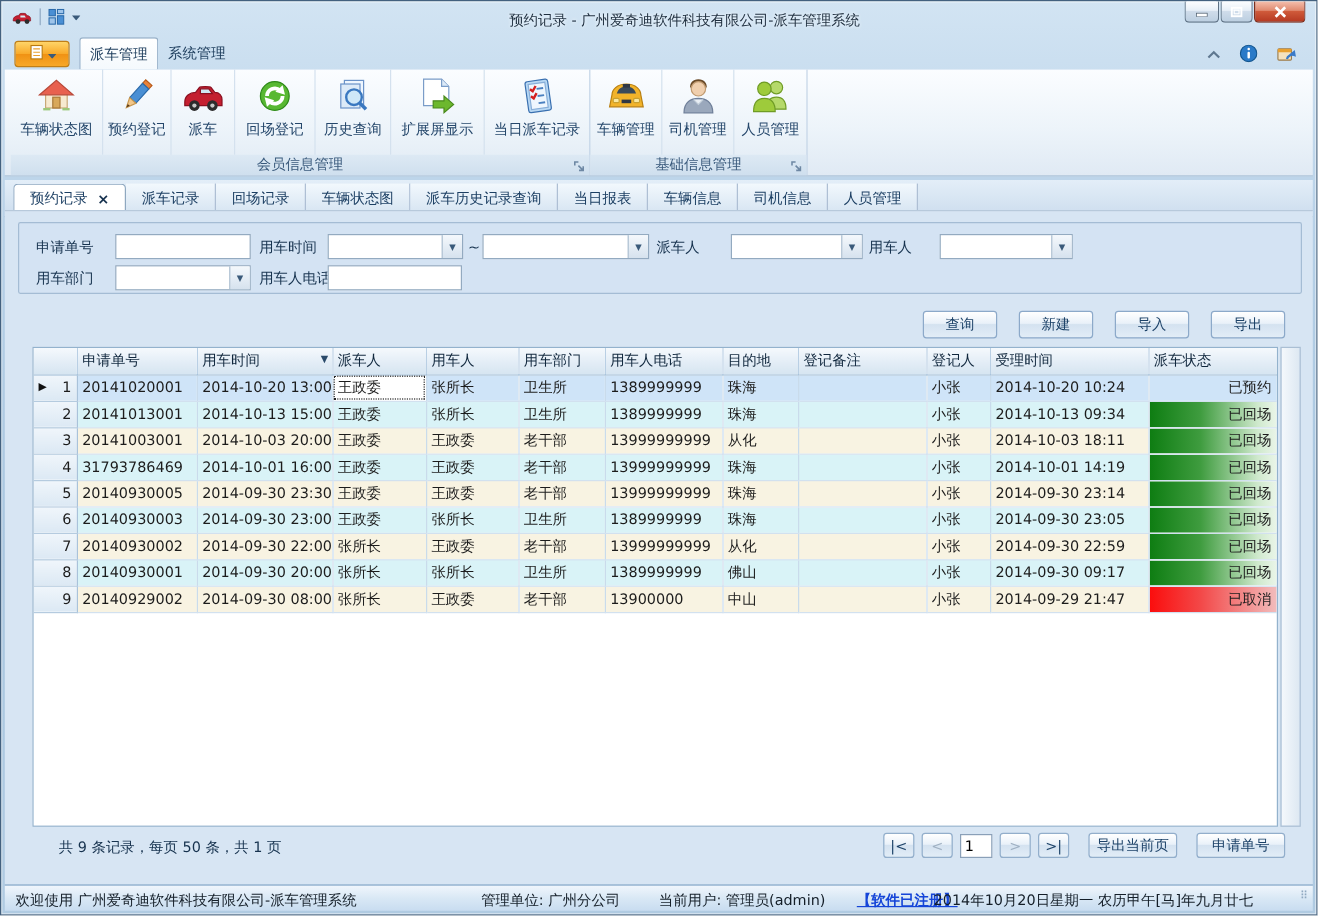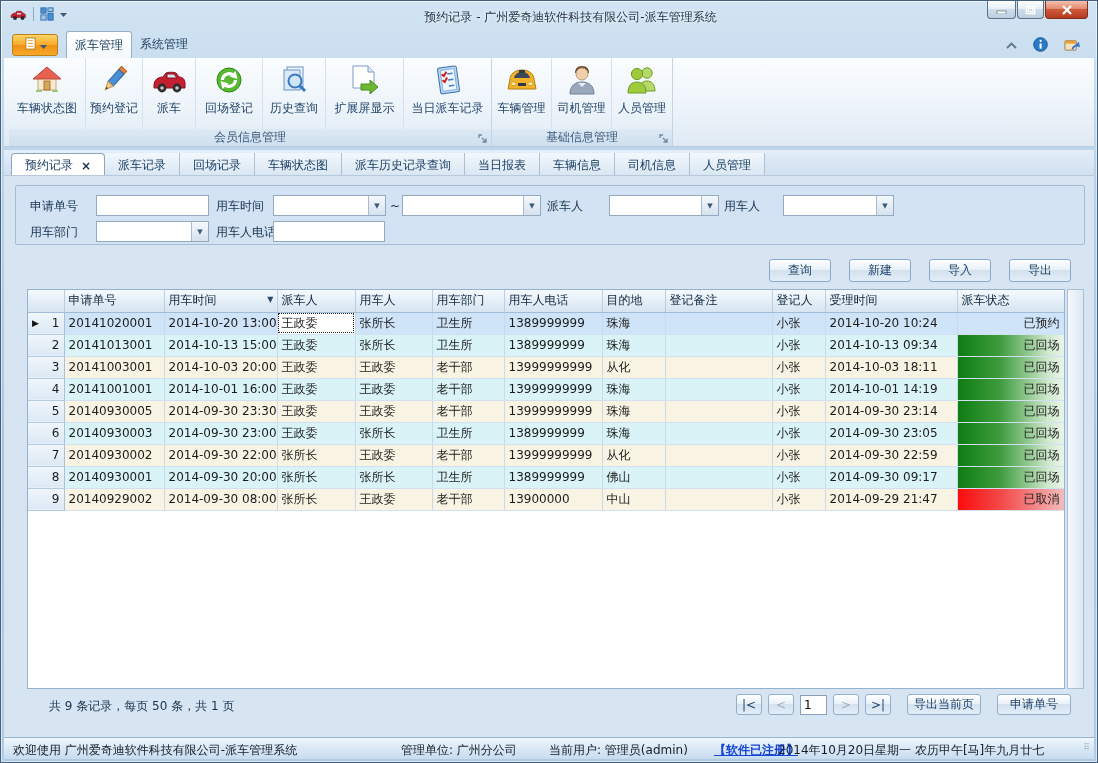--- a/index.html
+++ b/index.html
@@ -480,21 +480,21 @@
             <td class="statuscell">
               <div class="sbar green">已回场</div>
             </td>
           </tr>
           <tr class="cyan">
             <td class="rowind">
               <div class="ind-in">
                 <span>4</span>
               </div>
             </td>
-            <td>20141001001</td>
+            <td>31793786469</td>
             <td>2014-10-01 16:00</td>
             <td>王政委</td>
             <td>王政委</td>
             <td>老干部</td>
             <td>13999999999</td>
             <td>珠海</td>
             <td></td>
             <td>小张</td>
             <td>2014-10-01 14:19</td>
             <td class="statuscell">

